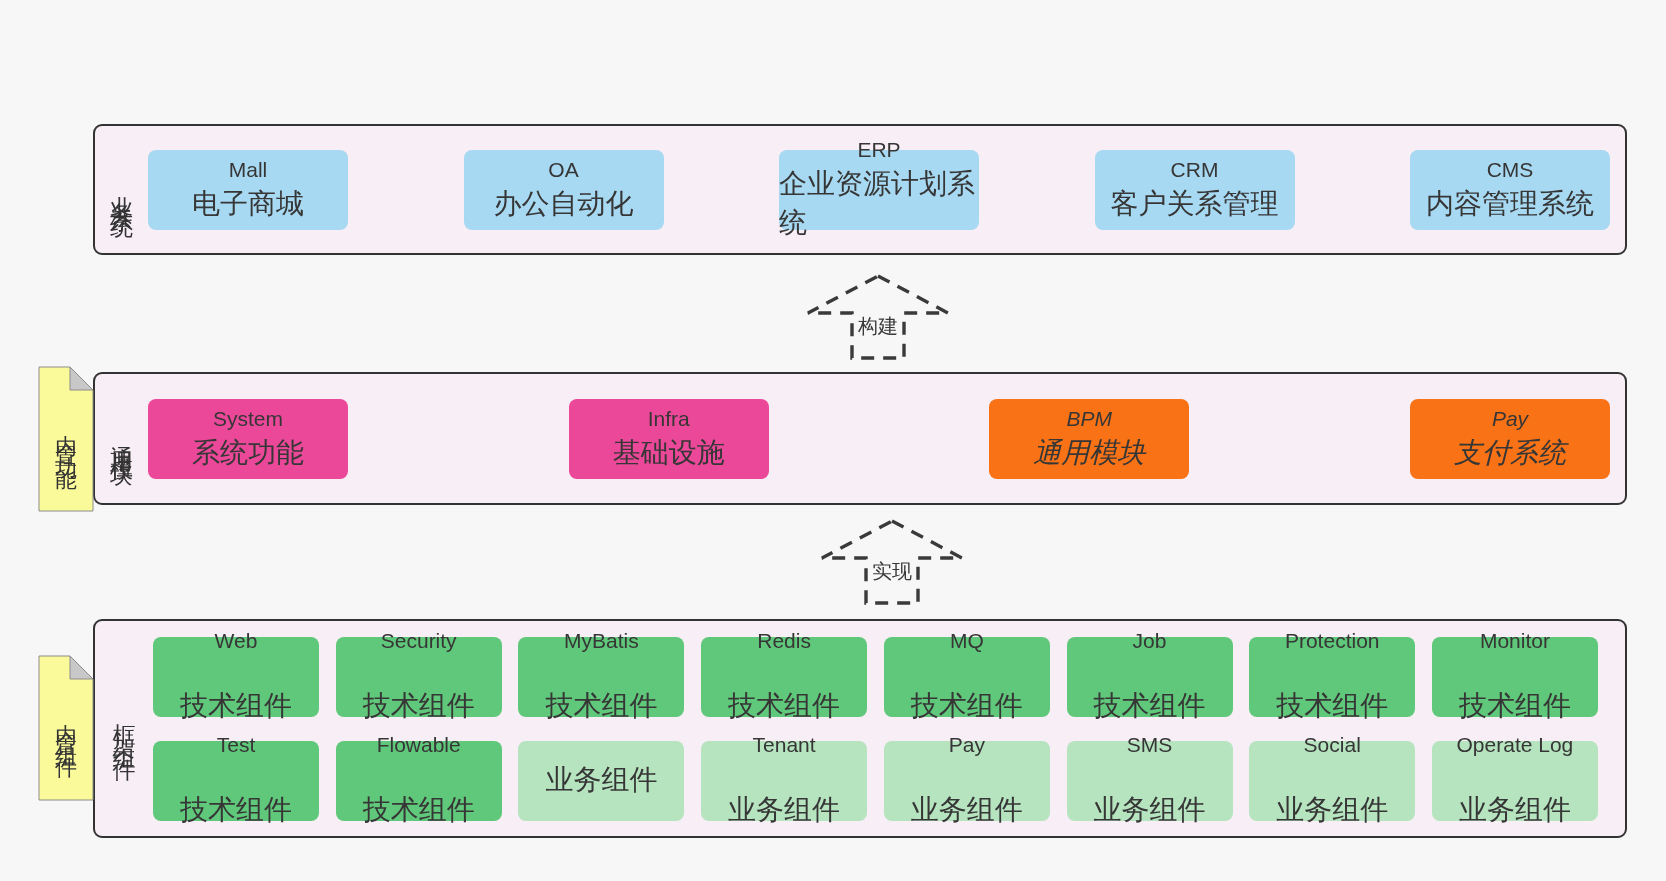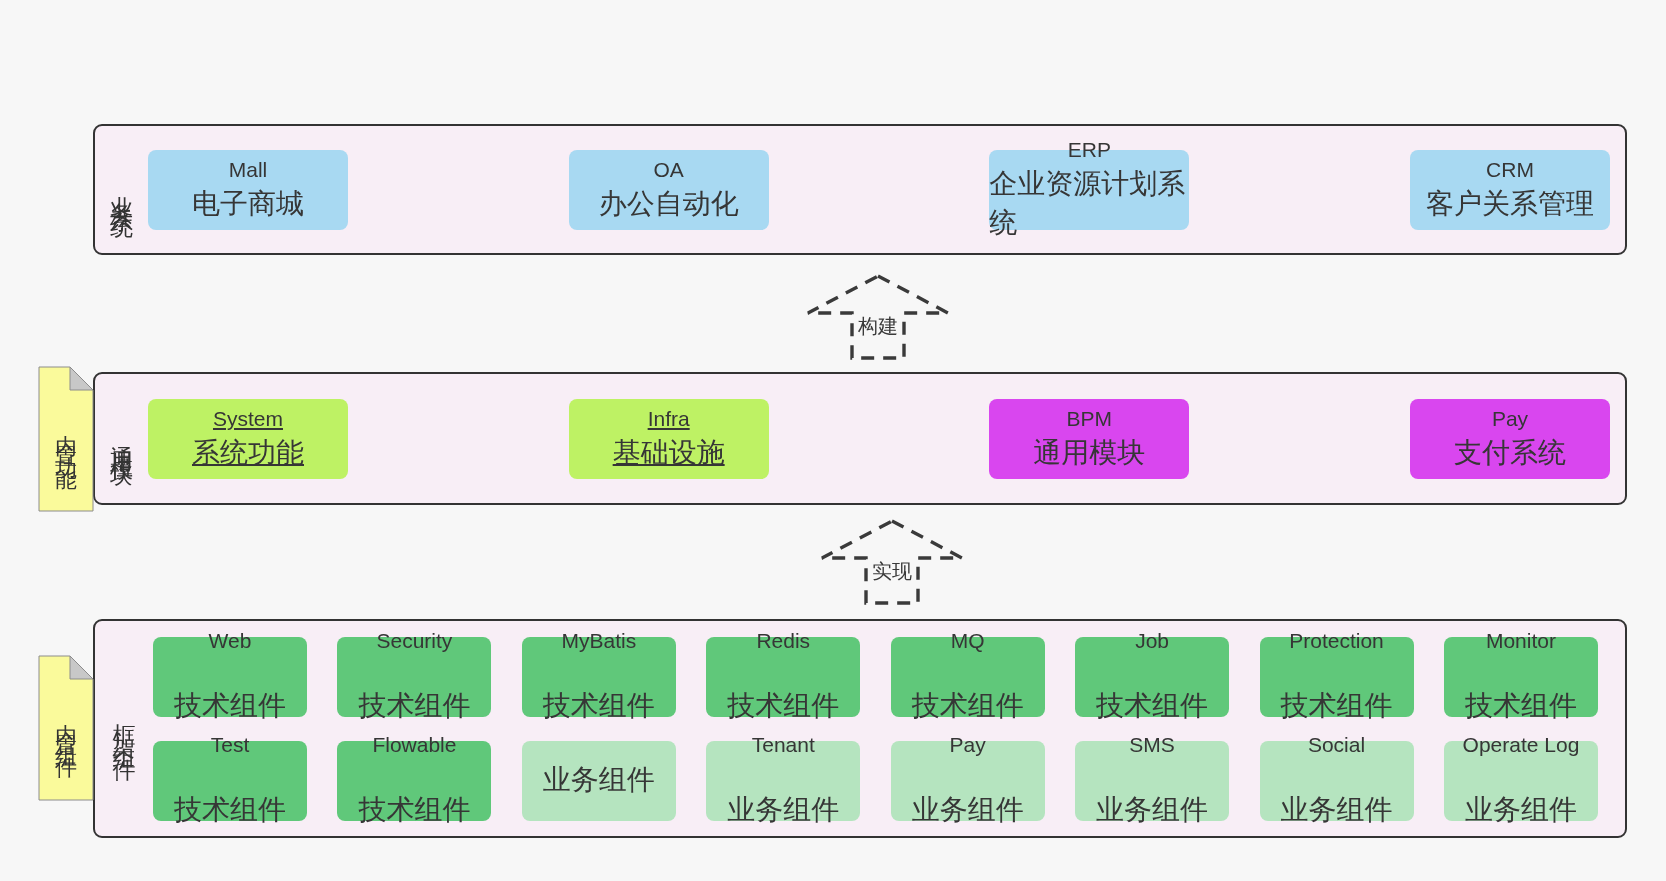--- a/index.html
+++ b/index.html
@@ -58,26 +58,26 @@
   
   .box{
     box-sizing:border-box;
     width:200px;height:80px;
     border-radius:8px;
     display:flex;flex-direction:column;
     align-items:center;justify-content:center;
     line-height:1.38;
     color:#363636;
   }
-  .layer-3 .box{width:154px;gap:31px;}
+  .layer-3 .box{width:166px;gap:31px;}
   .box-title{font-size:21px;}
   .box-sub{font-size:28px;}
   .box[data-variant="blue"]{background:#a8d9f2;}
-  .box[data-variant="red"]{background:#bef264;text-decoration:underline;}
-  .box[data-variant="pink"]{background:#d946ef;}
+  .box[data-variant="red"]{background:#ec4899;}
+  .box[data-variant="pink"]{background:#f97316;font-style:italic;}
   .box[data-variant="green"]{background:#60c87a;}
   .box[data-variant="green-light"]{background:#b5e4bf;}
   
   .arrow{position:absolute;width:150px;height:88px;}
   .arrow-1{left:803px;top:273px;}
   .arrow-2{left:817px;top:518px;}
   .arrow polygon{
     fill:none;
     stroke:#3a3a3a;
     stroke-width:3.4;
@@ -127,20 +127,24 @@
           <div class="box-sub">办公自动化</div>
         </div>
         <div class="box" data-variant="blue">
           <div class="box-title">ERP</div>
           <div class="box-sub">企业资源计划系统</div>
         </div>
         <div class="box" data-variant="blue">
           <div class="box-title">CRM</div>
           <div class="box-sub">客户关系管理</div>
         </div>
+        <div class="box" data-variant="blue">
+          <div class="box-title">CMS</div>
+          <div class="box-sub">内容管理系统</div>
+        </div>
       </div>
     </div>
   </section>
 
   <svg class="arrow arrow-1" viewBox="0 0 150 88">
     <polygon points="75,3 145,40 101,40 101,85 49,85 49,40 5,40"></polygon>
     <text x="75" y="60" text-anchor="middle">构建</text>
   </svg>
 
   <section class="layer layer-2">

